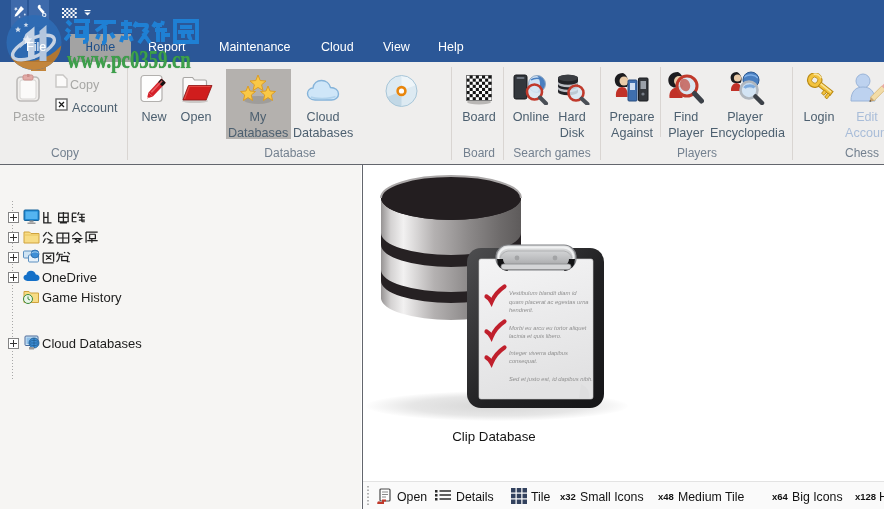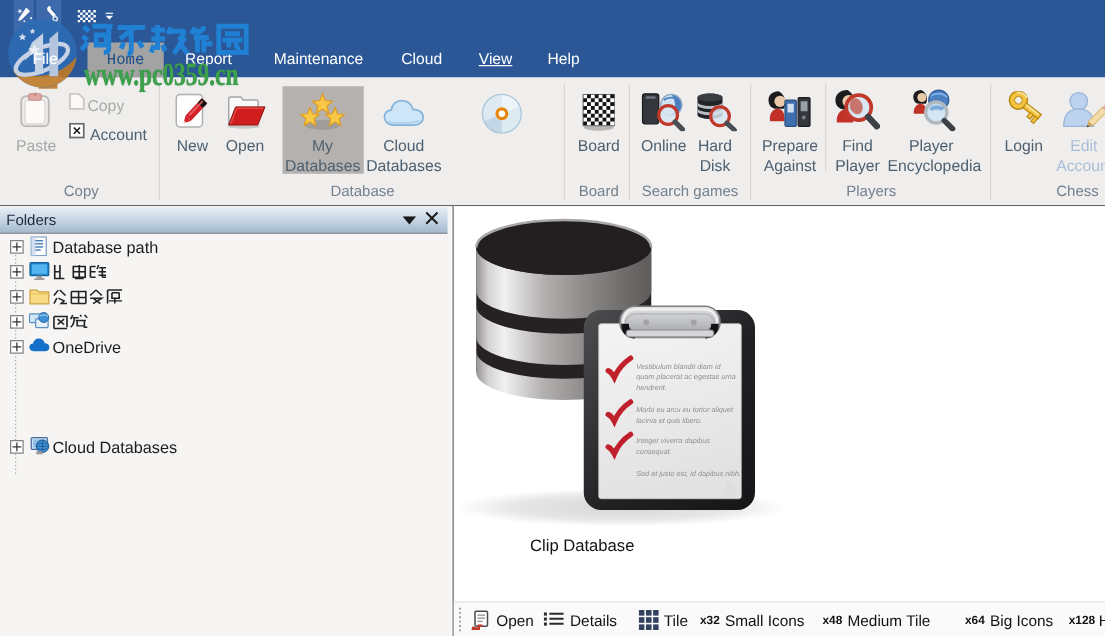--- a/index.html
+++ b/index.html
@@ -81,21 +81,21 @@
  <path d="M0.5 2.5 L6.5 2.5 L3.5 5.5 Z" fill="#fff"></path>
 </svg>
 
 <div class="menu" style="left:27px;">File</div>
 <div id="hometab">
     <span>Home</span>
   </div>
 <div class="menu" style="left:148px;">Report</div>
 <div class="menu" style="left:219px;">Maintenance</div>
 <div class="menu" style="left:321px;">Cloud</div>
-<div class="menu" style="left:383px;text-decoration:underline;">View</div>
+<div class="menu" style="left:383px;">View</div>
 <div class="menu" style="left:438px;">Help</div>
 <div id="ribbon">
  <div class="rsep" style="left:127px"></div>
  <div class="rsep" style="left:451px"></div>
  <div class="rsep" style="left:503px"></div>
  <div class="rsep" style="left:600px"></div>
  <div class="rsep" style="left:660px;height:70px"></div>
  <div class="rsep" style="left:792px"></div>
  <div id="mydb"></div>
 
@@ -282,44 +282,24 @@
    <rect x="24" y="9" width="5" height="3.5" fill="#e8a8a4"></rect>
    <path d="M24 28 L29 28 L26.5 32 Z" fill="#caa36a"></path>
    <path d="M25.5 30.5 L27.5 30.5 L26.5 32 Z" fill="#2b2b2b"></path>
   </g>
  </svg>
  <div class="ritem" style="left:845px;top:47px;width:44px;color:#a9bdd9">Edit<br>Account</div>
  <div class="rlabel" style="left:845px;width:60px;text-align:left">Chess</div>
 </div>
 <div id="botline"></div>
 <div id="fpanel">
- <div id="fhead">
-      <span class="t">Folders</span>
-  <svg class="abs" style="left:322px;top:7px" width="11" height="7" viewBox="0 0 11 7">
-        <path d="M0 0 L11 0 L5.5 6.5 Z" fill="#1a1a1a"></path>
-      </svg>
-  <svg class="abs" style="left:340px;top:3px" width="11" height="11" viewBox="0 0 11 11">
-        <path d="M1 1 L10 10 M10 1 L1 10" stroke="#1a1a1a" stroke-width="1.6"></path>
-      </svg>
- </div>
  <svg class="abs" style="left:0px;top:22px" width="30" height="200" viewBox="0 0 30 200">
   <path d="M12.5 14 V194" stroke="#a8a8a8" stroke-width="1" stroke-dasharray="1 2"></path>
  </svg>
 
- <div class="trow" style="top:22px">
-      <div class="pbox"></div>
-  <svg class="ticon" viewBox="0 0 17 16">
-        <rect x="2" y="0.5" width="12" height="15" fill="#fdfdfd" stroke="#7a9cc6" stroke-width="1"></rect>
-        <g stroke="#4f81bd" stroke-width="1.2">
-          <path d="M4.5 3.5 h7 M4.5 6 h7 M4.5 8.5 h7 M4.5 11 h5"></path>
-        </g>
-        <rect x="2" y="0.5" width="3.5" height="15" fill="#c8d8ec" opacity="0.8"></rect>
-      </svg>
-  <div class="txt">Database path</div>
-    </div>
  <div class="trow" style="top:42px">
       <div class="pbox"></div>
   <svg class="ticon" viewBox="0 0 17 16">
         <rect x="1" y="1" width="15" height="10.5" rx="1" fill="#1e88d2" stroke="#16629a" stroke-width="1"></rect>
         <rect x="2.5" y="2.5" width="12" height="7.5" fill="#54b4f0"></rect>
         <rect x="6.5" y="11.5" width="4" height="2" fill="#9a9a9a"></rect>
         <rect x="4.5" y="13.5" width="8" height="1.5" fill="#9a9a9a"></rect>
       </svg>
   <div class="txt"><svg width="44" height="14" viewBox="0 0 37 13" preserveAspectRatio="none" style="vertical-align:-3px">
           <g stroke="#222" stroke-width="1.1" fill="none">
@@ -359,21 +339,29 @@
           </g>
         </svg></div>
     </div>
  <div class="trow" style="top:102px">
       <div class="pbox"></div>
   <svg class="ticon" viewBox="0 0 17 16">
         <path d="M4.5 12 C1.8 12 0.5 10.2 0.5 8.6 C0.5 7 1.8 5.8 3.4 5.8 C3.7 3.4 5.6 1.8 8 1.8 C10.4 1.8 12.3 3.4 12.8 5.5 C15.2 5.5 16.5 6.9 16.5 9 C16.5 10.8 15 12 13 12 Z" fill="#1470c8"></path>
       </svg>
   <div class="txt">OneDrive</div>
     </div>
- <div class="trow" style="top:182px">
+ <div class="trow" style="top:122px">
+  <svg class="ticon" viewBox="0 0 17 16">
+        <path d="M1 2.5 L1 13.5 L15.5 13.5 L15.5 4 L7.5 4 L6 2.5 Z" fill="#f7dc85" stroke="#cfa23d" stroke-width="1"></path>
+        <circle cx="5" cy="10" r="4.5" fill="#e8f4e8" stroke="#3a8a3a" stroke-width="1"></circle>
+        <path d="M5 7.5 V10 L7 11" stroke="#3a8a3a" stroke-width="1" fill="none"></path>
+      </svg>
+  <div class="txt">Game History</div>
+    </div>
+ <div class="trow" style="top:168px">
       <div class="pbox"></div>
   <svg class="ticon" viewBox="0 0 17 16">
         <rect x="2" y="1" width="13" height="9.5" rx="1" fill="#cfe4f4" stroke="#4a6a9a" stroke-width="1"></rect>
         <rect x="3.5" y="2.5" width="10" height="6.5" fill="#8fbfe8"></rect>
         <circle cx="11" cy="8" r="5" fill="#3f8fd6" stroke="#1e5a8e" stroke-width="0.8"></circle>
         <path d="M7 6.5 C9 5 13 5 15 6.5 M7 9.5 C9 11 13 11 15 9.5 M11 3 V13 M6.5 8 H15.5" stroke="#1e5a8e" stroke-width="0.7" fill="none"></path>
         <rect x="6" y="12" width="5" height="2.5" fill="#9a9a9a"></rect>
       </svg>
   <div class="txt">Cloud Databases</div>
     </div>
@@ -439,21 +427,21 @@
    <text x="509" y="303.5">quam placerat ac egestas urna</text>
    <text x="509" y="312">hendrerit.</text>
    <text x="509" y="329.5">Morbi eu arcu eu tortor aliquet</text>
    <text x="509" y="338">lacinia et quis libero.</text>
    <text x="509" y="354.5">Integer viverra dapibus</text>
    <text x="509" y="363">consequat.</text>
    <text x="509" y="381">Sed et justo est, id dapibus nibh.</text>
   </g>
  </g>
 </svg>
-<div class="abs" style="left:424px;top:429px;width:140px;text-align:left;font-size:13.3px;color:#141414">Clip Database</div>
+<div class="abs" style="left:424px;top:429px;width:140px;text-align:center;font-size:13.3px;color:#141414">Clip Database</div>
 <div id="btoolbar">
  <svg class="abs" style="left:3px;top:4px" width="4" height="20" viewBox="0 0 4 20">
       <path d="M2 0 V20" stroke="#9a9a9a" stroke-width="1.5" stroke-dasharray="1.5 2"></path>
     </svg>
  <svg class="abs" style="left:14px;top:6px" width="15" height="16" viewBox="0 0 15 16">
   <rect x="3" y="1" width="10" height="12" rx="1" fill="#fdfdfd" stroke="#4a4a4a" stroke-width="1.2"></rect>
   <path d="M5 4 H11 M5 6.5 H11 M5 9 H9" stroke="#8a8a8a" stroke-width="1"></path>
   <path d="M1 15 L6 15 L6 12.5 L9 12.5" stroke="#c0392b" stroke-width="2" fill="none"></path>
   <circle cx="2" cy="15" r="1.8" fill="#c0392b"></circle>
  </svg>

